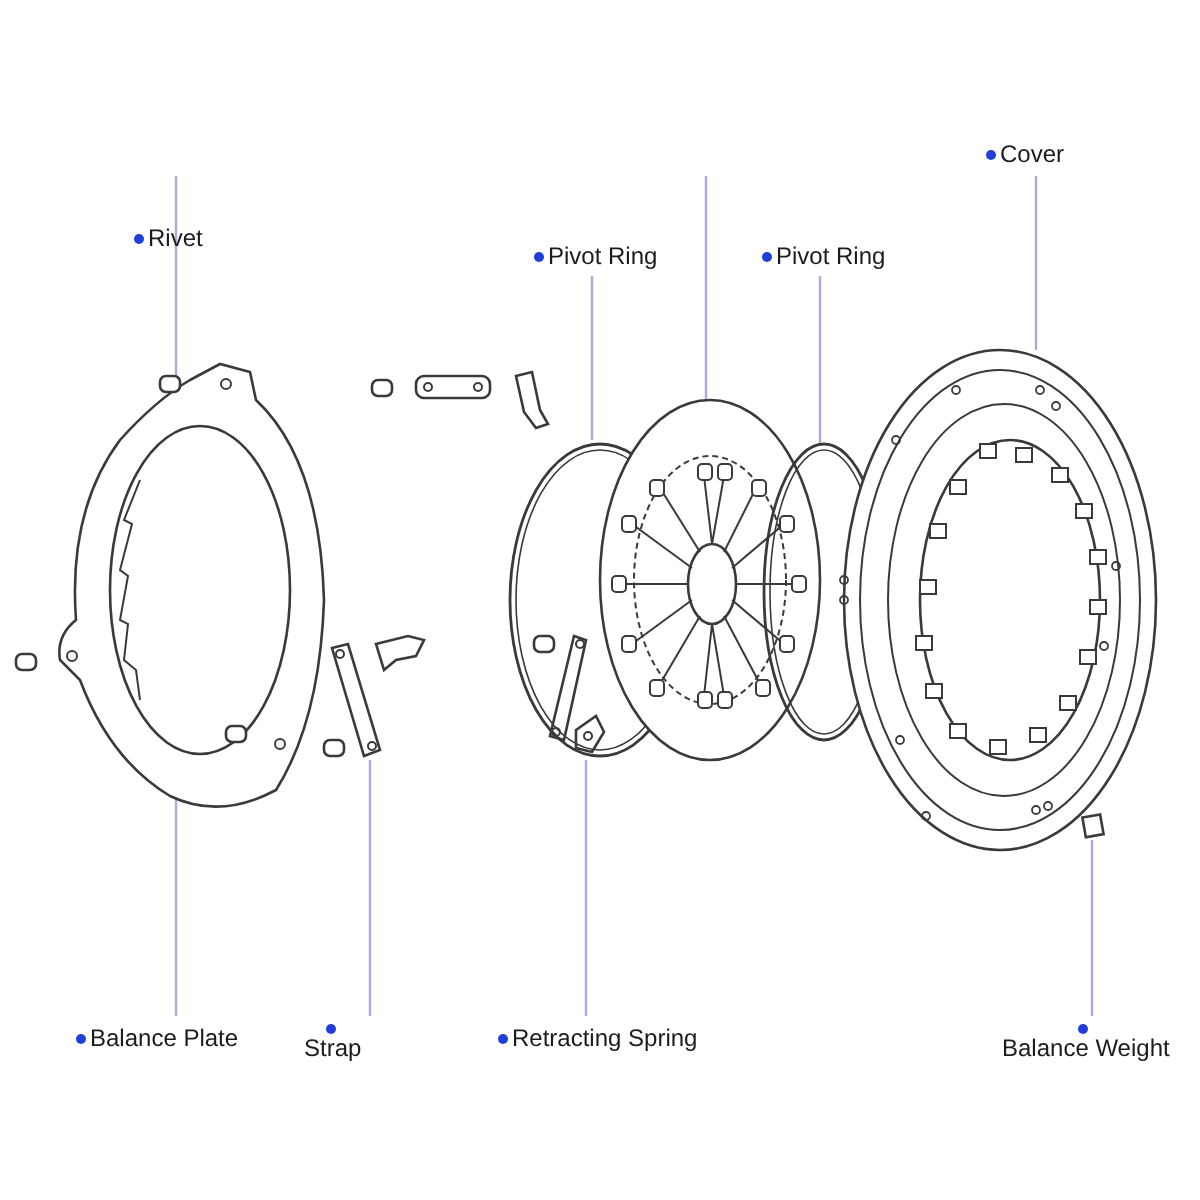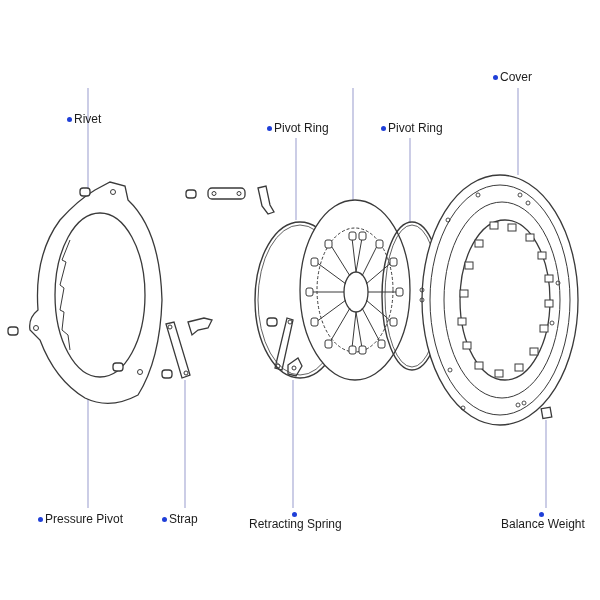--- a/index.html
+++ b/index.html
@@ -157,27 +157,27 @@
   <span class="dot"></span>
   <span>Pivot Ring</span>
 </div>
 <div class="label" style="left:381px;top:121px;">
   <span class="dot"></span>
   <span>Pivot Ring</span>
 </div>
 
 <div class="label" style="left:38px;top:512px;">
   <span class="dot"></span>
-  <span>Pressure Pivot</span>
+  <span>Balance Plate</span>
 </div>
-<div class="label" style="left:162px;top:512px;">
+<div class="label" style="left:152px;top:512px;flex-direction:column;">
   <span class="dot"></span>
   <span>Strap</span>
 </div>
-<div class="label" style="left:249px;top:512px;flex-direction:column;">
+<div class="label" style="left:249px;top:512px;">
   <span class="dot"></span>
   <span>Retracting Spring</span>
 </div>
 <div class="label" style="left:501px;top:512px;flex-direction:column;">
   <span class="dot"></span>
   <span>Balance Weight</span>
 </div>
 
 </div>
 

